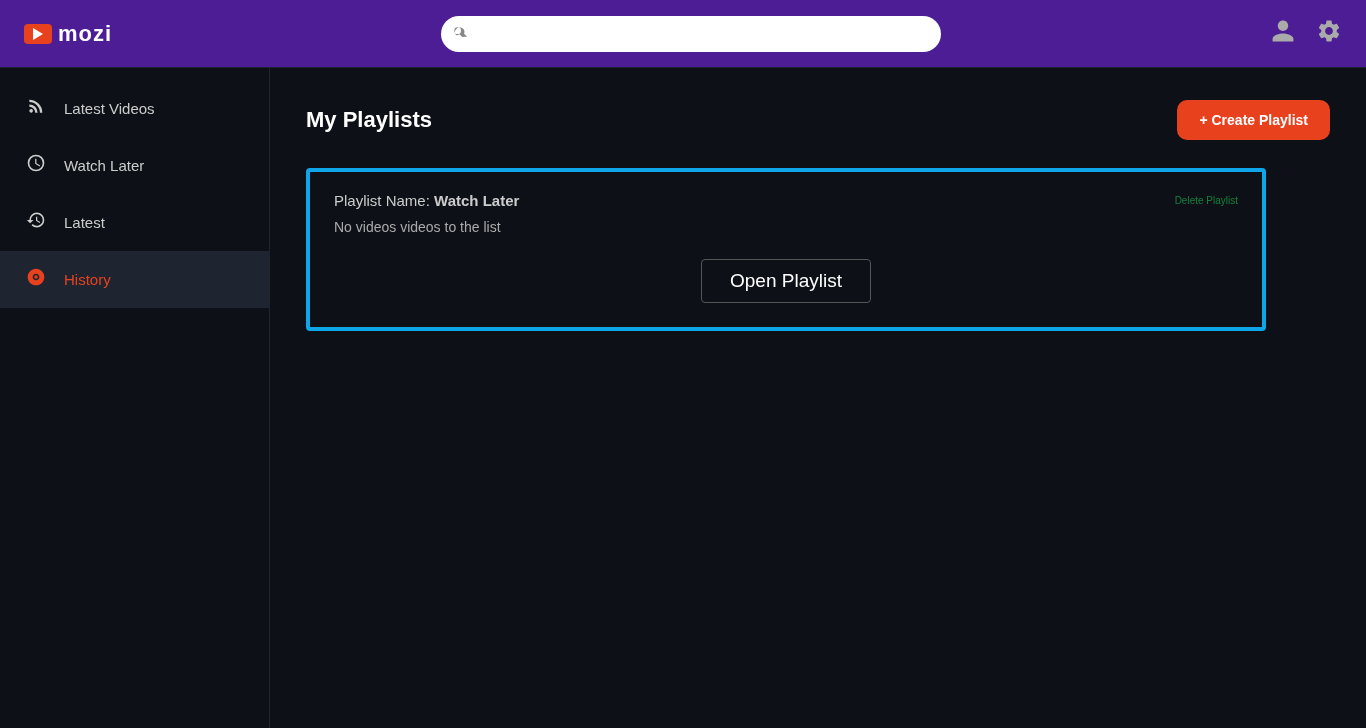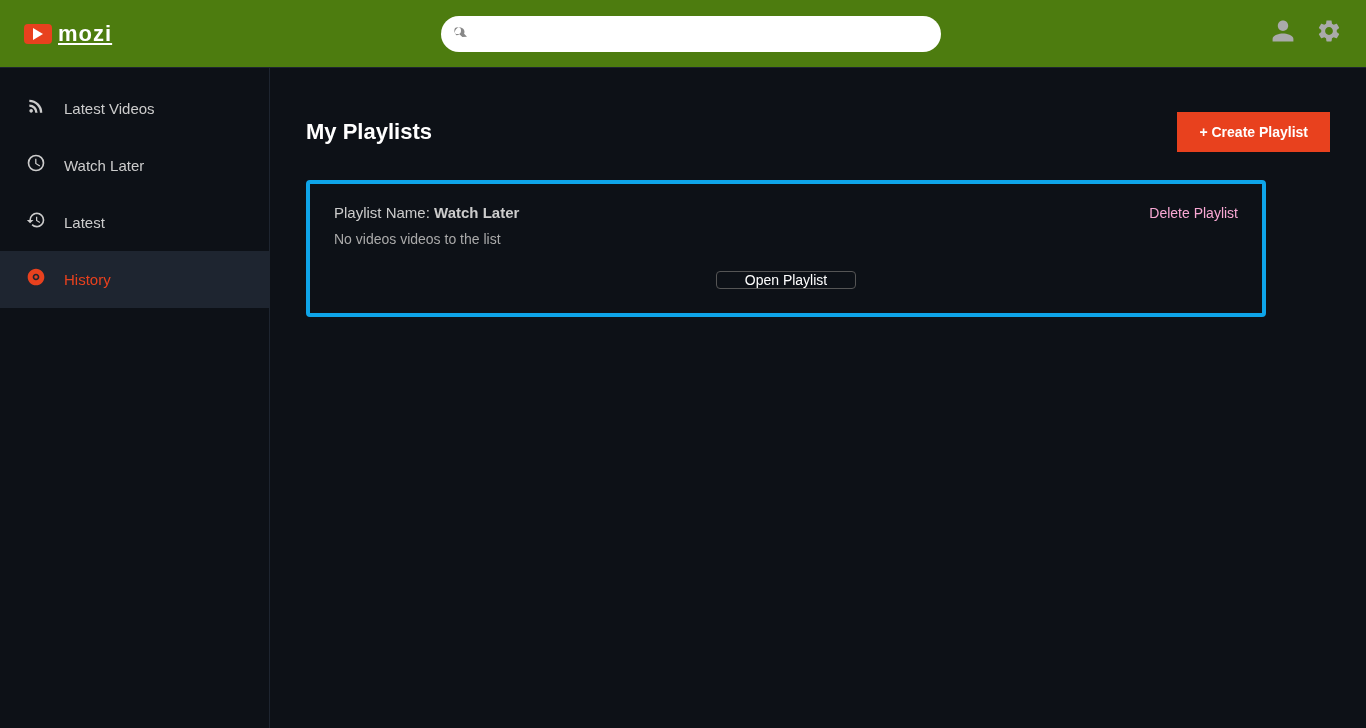--- a/index.html
+++ b/index.html
@@ -10,25 +10,24 @@
       width: 1366px;
       height: 728px;
       overflow: hidden;
     }
 
     
     .header {
       display: flex;
       align-items: center;
       justify-content: space-between;
-      background-color: #4d7c0f;
+      background-color: #4c1d95;
       padding: 0 24px;
       height: 68px;
       border-bottom: 1px solid #1e2530;
-      text-decoration: underline;
     }
 
     .logo {
       display: flex;
       align-items: center;
       gap: 6px;
       cursor: pointer;
     }
 
     .logo-icon {
@@ -137,35 +136,34 @@
       flex: 1;
       padding: 32px 36px;
       overflow-y: auto;
     }
 
     .page-header {
       display: flex;
       align-items: center;
       justify-content: space-between;
       margin-bottom: 28px;
-      margin-top: 12px;
     }
 
     .page-title {
       font-size: 22px;
       font-weight: bold;
       color: #ffffff;
     }
 
     .create-playlist-btn {
       background-color: #e8411e;
       color: white;
       border: none;
       padding: 12px 22px;
-      border-radius: 0;
+      border-radius: 10px;
       font-size: 14px;
       font-weight: bold;
       cursor: pointer;
       display: flex;
       align-items: center;
       gap: 6px;
     }
 
     
     .playlist-card {
@@ -184,39 +182,39 @@
     }
 
     .playlist-name-label {
       font-size: 15px;
       color: #cccccc;
     }
 
     .delete-playlist-btn {
       background: none;
       border: none;
-      color: #f9a8d4;
-      font-size: 14px;
+      color: #15803d;
+      font-size: 10px;
       cursor: pointer;
     }
 
     .no-videos-text {
       font-size: 14px;
       color: #aaaaaa;
       margin-bottom: 24px;
     }
 
     .open-playlist-btn {
       display: block;
       margin: 0 auto;
       background-color: transparent;
       border: 1px solid #555;
       color: #ffffff;
-      padding: 0 28px;
-      font-size: 14px;
+      padding: 10px 28px;
+      font-size: 19px;
       border-radius: 4px;
       cursor: pointer;
       margin-top: 12px;
     }
 
     
     .icon-svg {
       width: 22px;
       height: 22px;
       fill: currentColor;

